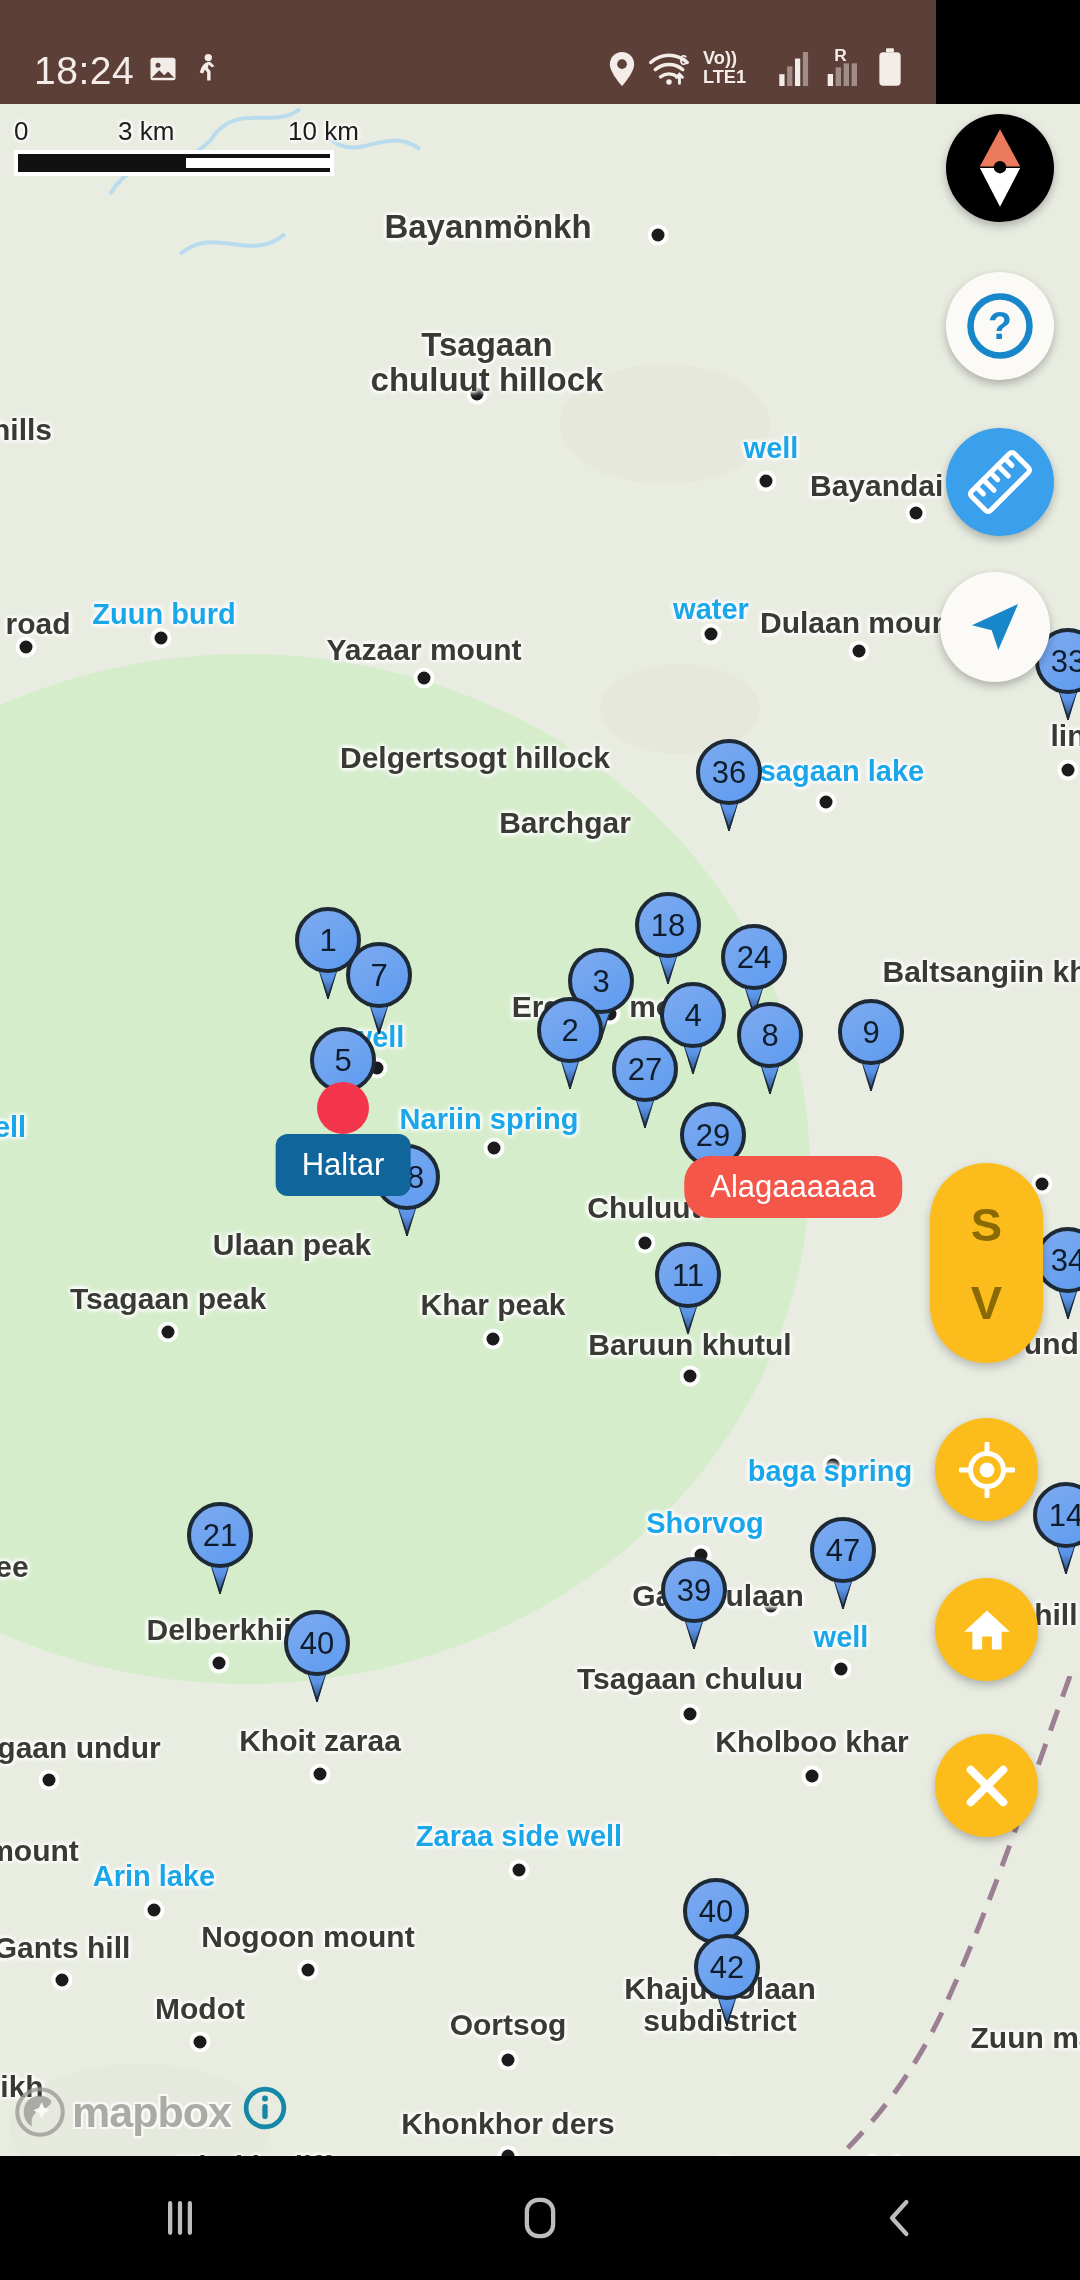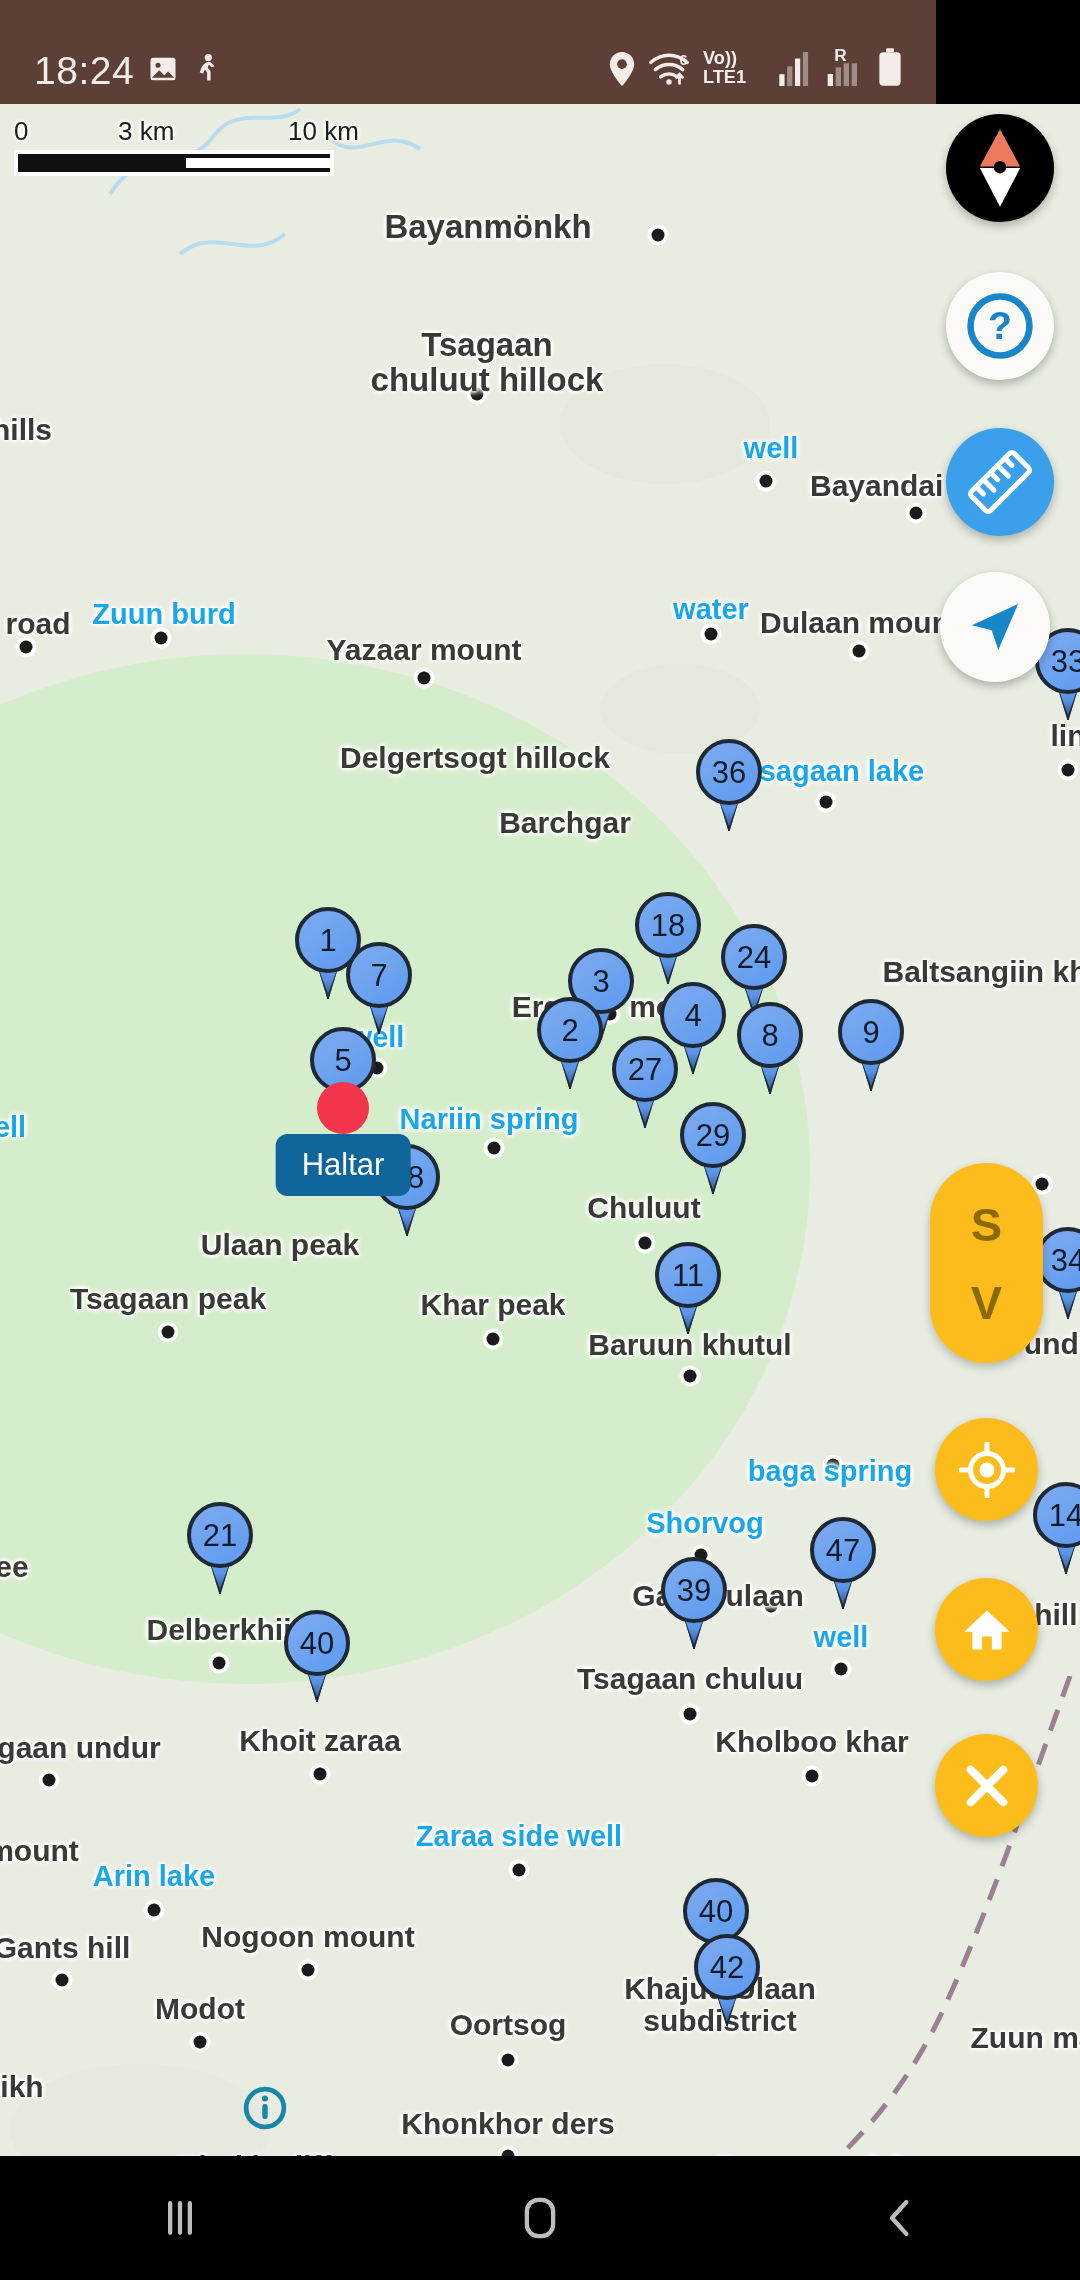--- a/index.html
+++ b/index.html
@@ -305,21 +305,21 @@
         <div class="lbl water" style="left: 825px; top: 667px;">a tsagaan lake</div>
         <div class="lbl place" style="left: 1068px; top: 632px;">lin</div>
         <div class="lbl place" style="left: 565px; top: 719px;">Barchgar</div>
         <div class="lbl place" style="left: 545px; top: 903px;">Erge</div>
         <div class="lbl place" style="left: 675px; top: 903px;">mount</div>
         <div class="lbl place" style="left: 985px; top: 868px;">Baltsangiin kh</div>
         <div class="lbl water" style="left: 377px; top: 933px;">well</div>
         <div class="lbl water" style="left: 10px; top: 1023px;">ell</div>
         <div class="lbl water" style="left: 489px; top: 1015px;">Nariin spring</div>
         <div class="lbl place" style="left: 644px; top: 1104px;">Chuluut</div>
-        <div class="lbl place" style="left: 280px; top: 1141px;">Ulaan peak</div>
+        <div class="lbl place" style="left: 292px; top: 1141px;">Ulaan peak</div>
         <div class="lbl place" style="left: 493px; top: 1201px;">Khar peak</div>
         <div class="lbl place" style="left: 168px; top: 1195px;">Tsagaan peak</div>
         <div class="lbl place" style="left: 690px; top: 1241px;">Baruun khutul</div>
         <div class="lbl place" style="left: 1038px; top: 1240px;">n und</div>
         <div class="lbl water" style="left: 830px; top: 1327px; margin-top: 40px;">baga spring</div>
         <div class="lbl water" style="left: 705px; top: 1419px;">Shorvog</div>
         <div class="lbl place" style="left: 12px; top: 1463px;">ee</div>
         <div class="lbl place" style="left: 718px; top: 1492px;">Gants ulaan</div>
         <div class="lbl place" style="left: 1010px; top: 1511px;">Zurkh hill</div>
         <div class="lbl water" style="left: 841px; top: 1533px;">well</div>
@@ -489,20 +489,23 @@
             <span class="num">42</span>
           </div>
         </div>
       </div>
 
     <div id="selected-marker" style="left:343px;top:1004px;"></div>
     <div class="callout blue" style="left:343px;top:1030px;">
       <span>Haltar</span>
     </div>
 
+    <div class="callout red" style="left:793px;top:1052px;">
+      <span>Alagaaaaaa</span>
+    </div>
 
     <div id="compass-btn" class="fab">
       <svg width="62" height="84" viewBox="0 0 40 54">
         <path d="M20 2 L33 26 L20 26 Z" fill="#ec7b5e"></path>
         <path d="M7 26 L20 2 L20 26 Z" fill="#ec7b5e"></path>
         <path d="M20 52 L7 27 L33 27 Z" fill="#fff"></path>
         <circle cx="20" cy="26.5" r="4" fill="#000"></circle>
       </svg>
     </div>
 
@@ -546,20 +549,28 @@
         <path d="M16 4 L30 17 H25 V28 H19 V20 H13 V28 H7 V17 H2 Z" fill="#fff"></path>
       </svg>
     </div>
 
     <div id="close-btn" class="fab">
       <svg width="52" height="52" viewBox="0 0 32 32">
         <path d="M6 6 L26 26 M26 6 L6 26" stroke="#fff" stroke-width="5" stroke-linecap="round"></path>
       </svg>
     </div>
 
+    <div id="mapbox-logo">
+      <svg width="52" height="52" viewBox="0 0 32 32">
+        <circle cx="16" cy="16" r="14" stroke="#9a9a96" stroke-width="2.5" fill="none"></circle>
+        <path d="M16 6 C10 6 6 10 6 16 c0 4 2 7 5 9 -1-6 2-10 7-11 3-1 5-3 5-5 C21 7 19 6 16 6 z" fill="#9a9a96"></path>
+        <path d="M17 10l1.6 3.4L22 15l-3.4 1.6L17 20l-1.6-3.4L12 15l3.4-1.6z" fill="#fff"></path>
+      </svg>
+      <span id="mb-word">mapbox</span>
+    </div>
     <div id="info-btn">
       <svg width="44" height="44" viewBox="0 0 28 28">
         <circle cx="14" cy="14" r="12" stroke="#1787a8" stroke-width="3" fill="none"></circle>
         <circle cx="14" cy="8" r="1.9" fill="#1787a8"></circle>
         <rect x="12.3" y="11.5" width="3.4" height="9.5" rx="1.5" fill="#1787a8"></rect>
       </svg>
     </div>
   </div>
 
   <div id="nav-bar">

